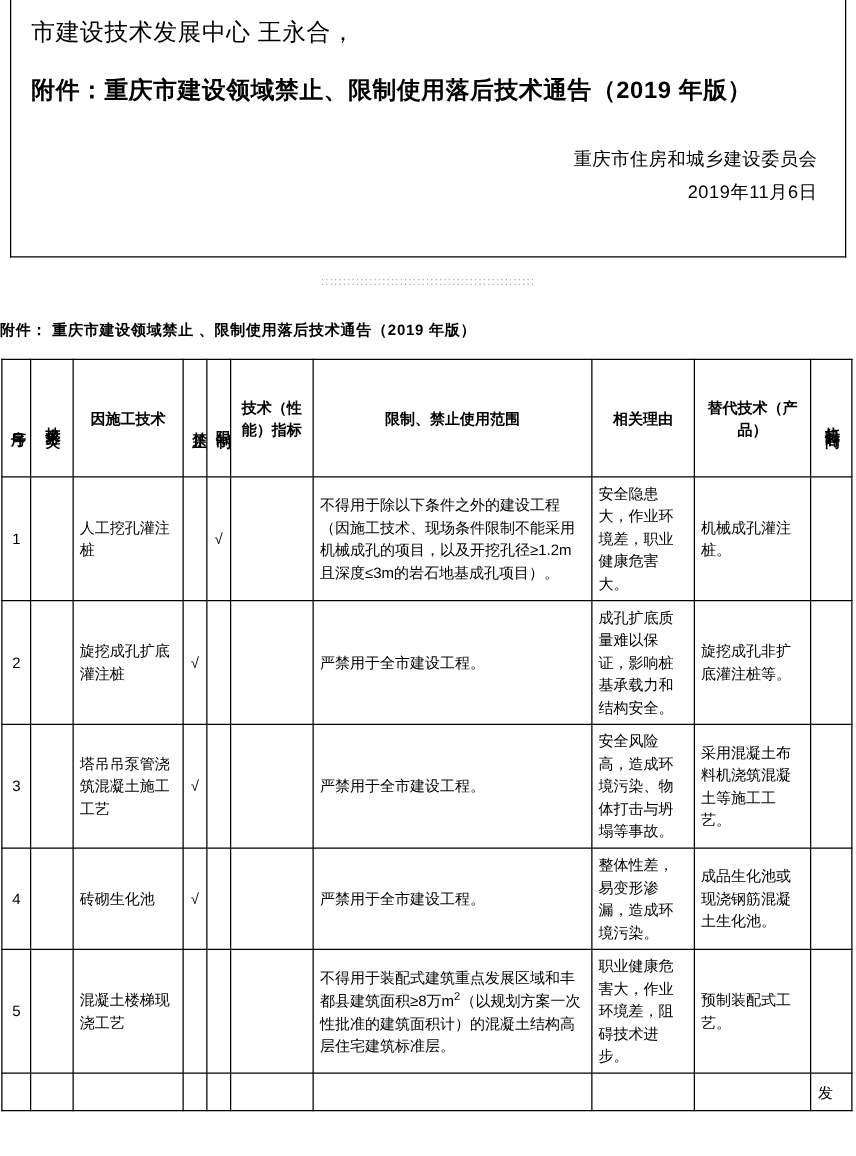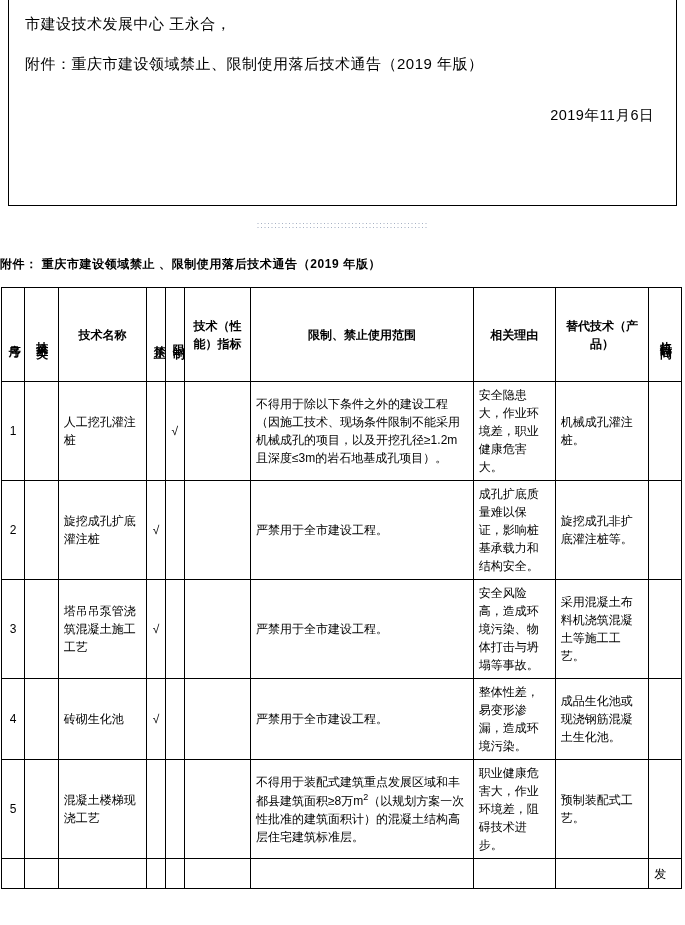--- a/index.html
+++ b/index.html
@@ -21,30 +21,30 @@
   .letter-box {
     margin: 0 8px;
     border: 1px solid #000;
     border-top: none;
     padding: 12px 16px 14px 16px;
     box-sizing: border-box;
     height: 206px;
     position: relative;
   }
   .letter-line {
-    font-size: 15px;
+    font-size: 19px;
     line-height: 1.6;
     margin-bottom: 16px;
     letter-spacing: 0.5px;
   }
   .letter-line.phone {
     margin-bottom: 20px;
   }
   .letter-line.bold {
-    font-weight: normal;
+    font-weight: bold;
     margin-bottom: 26px;
   }
   .sign {
     text-align: right;
     font-size: 14.5px;
     line-height: 1.8;
     letter-spacing: 0.5px;
     padding-right: 6px;
   }
 
@@ -119,20 +119,21 @@
   td.cell-sub { vertical-align: middle; line-height: 1.75; }
   td.cell-time { vertical-align: top; }
   sup.sup { font-size: 9px; vertical-align: super; }
 </style>
 </head>
 <body>
 
 <div class="letter-box">
   <div class="letter-line">市建设技术发展中心 王永合，</div>
   <div class="letter-line bold">附件：重庆市建设领域禁止、限制使用落后技术通告（2019 年版）</div>
+  <div class="sign">重庆市住房和城乡建设委员会</div>
   <div class="sign date">2019年11月6日</div>
 </div>
 
 <div class="dotted-sep">
   <span>:::::::::::::::::::::::::::::::::::::::::::::::::</span>
 </div>
 
 <div class="attach-title">附件：  重庆市建设领域禁止 、限制使用落后技术通告（2019 年版）</div>
 
 <table class="main">
@@ -145,21 +146,21 @@
     <col style="width:63px">
     <col style="width:212px">
     <col style="width:78px">
     <col style="width:89px">
     <col style="width:31px">
   </colgroup>
   <thead>
     <tr>
       <th class="narrow"><span class="vert">序号</span></th>
       <th class="narrow"><span class="vert">技术分类</span></th>
-      <th>技术名称</th>
+      <th>因施工技术</th>
       <th class="narrow"><span class="vert">禁止</span></th>
       <th class="narrow"><span class="vert">限制</span></th>
       <th>技术（性能）指标</th>
       <th>限制、禁止使用范围</th>
       <th>相关理由</th>
       <th>替代技术（产品）</th>
       <th class="narrow"><span class="vert">执行时间</span></th>
     </tr>
   </thead>
   <tbody>

